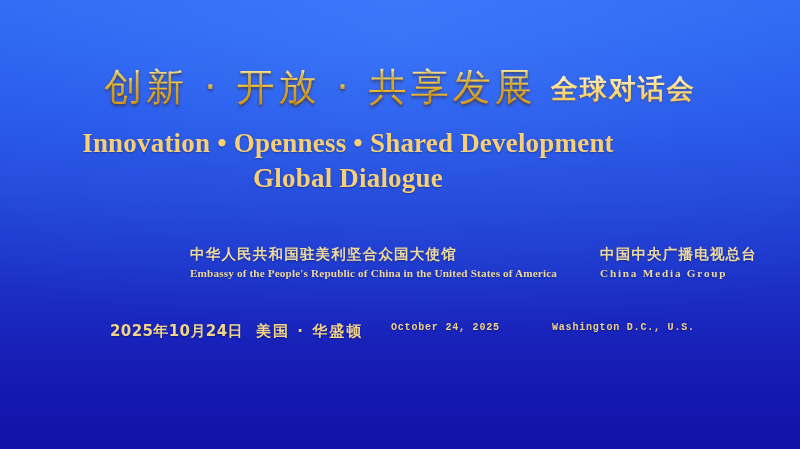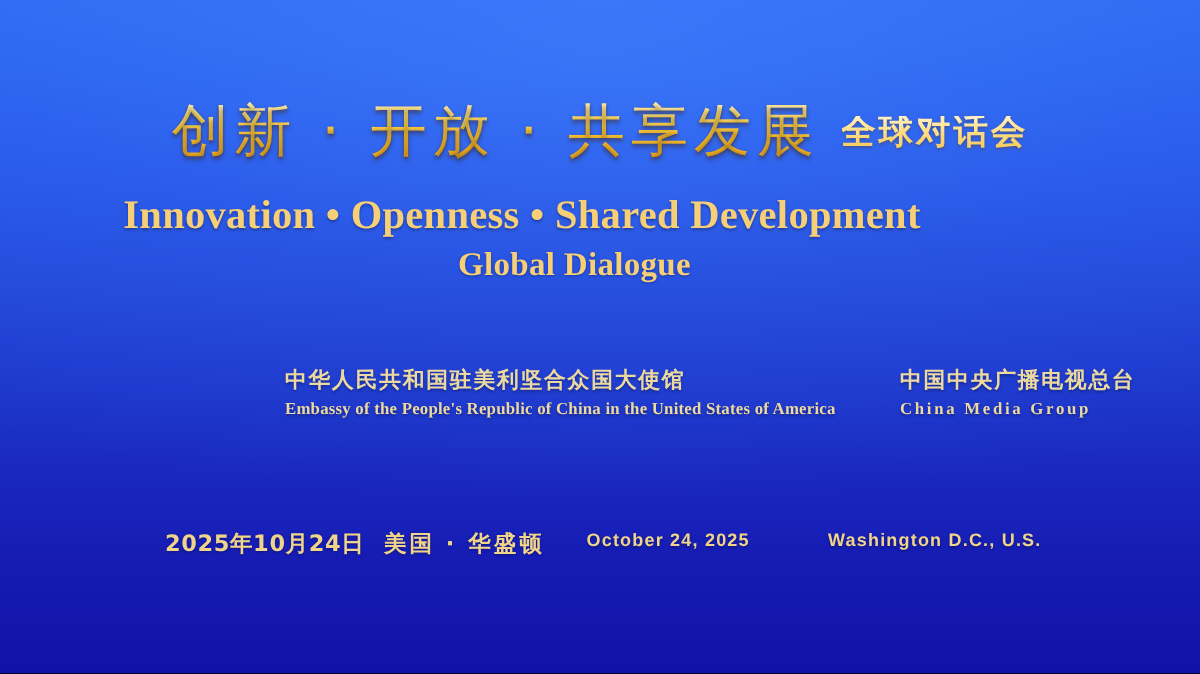--- a/index.html
+++ b/index.html
@@ -50,21 +50,21 @@
     color: transparent;
     -webkit-text-fill-color: transparent;
     text-shadow: 0 2px 3px rgba(0,0,0,0.28);
     filter: drop-shadow(0 1px 1px rgba(120,60,0,0.45));
     vertical-align: middle;
   }
   .title-cn-sub {
     display: inline-block;
     font-family: "DejaVu Sans", "Liberation Sans", sans-serif;
     font-weight: bold;
-    font-size: 23px;
+    font-size: 27px;
     letter-spacing: 2px;
     margin-left: 14px;
     background: linear-gradient(180deg, #fff3c9 0%, #ffdf86 45%, #f6c95a 100%);
     -webkit-background-clip: text;
     background-clip: text;
     color: transparent;
     -webkit-text-fill-color: transparent;
     filter: drop-shadow(0 1px 1px rgba(90,50,0,0.40));
     vertical-align: middle;
     position: relative;
@@ -77,21 +77,21 @@
     left: 0;
     width: 696px;
     text-align: center;
     white-space: nowrap;
     font-family: "Liberation Serif", "DejaVu Serif", serif;
     font-weight: bold;
     color: #f7cf76;
     text-shadow: 0 1px 2px rgba(0,0,0,0.30);
   }
   .title-en-1 { top: 128px; font-size: 27px; letter-spacing: 0.2px; }
-  .title-en-2 { top: 163px; font-size: 22px; letter-spacing: 0.2px; margin-left: 35px; }
+  .title-en-2 { top: 163px; font-size: 27px; letter-spacing: 0.2px; }
 
   
   .org-band {
     position: absolute;
     top: 243px;
     left: 0;
     width: 800px;
     height: 46px;
   }
   .org-block {
@@ -126,40 +126,40 @@
   .org-embassy .org-cn { font-size: 14.5px; letter-spacing: 1.2px; }
   .org-embassy .org-en { font-size: 11.2px; letter-spacing: 0.15px; }
 
   .org-cmg { left: 600px; top: 2px; width: 190px; }
   .org-cmg .org-cn { font-size: 14.5px; letter-spacing: 1.2px; }
   .org-cmg .org-en { font-size: 11.2px; letter-spacing: 1.8px; font-family: Liberation Serif, serif; }
 
   
   .meta-row {
     position: absolute;
-    top: 353px;
+    top: 322px;
     left: 0;
     width: 710px;
     height: 22px;
   }
   .meta-item {
     position: absolute;
     white-space: nowrap;
     color: #f0d48a;
     text-shadow: 0 1px 2px rgba(0,0,0,0.30);
     font-weight: bold;
   }
   .meta-cn {
     font-family: "DejaVu Sans", "Liberation Sans", sans-serif;
     font-size: 15px;
     letter-spacing: 0.4px;
   }
   .meta-en {
-    font-family: Liberation Sans, sans-serif;
-    font-size: 12px;
+    font-family: Liberation Mono, monospace;
+    font-size: 10px;
     letter-spacing: 0.8px;
   }
   .meta-date-cn  { left: 110px; }
   .meta-place-cn { left: 256px; letter-spacing: 2px; }
   .meta-date-en  { left: 391px; }
   .meta-place-en { left: 552px; }
 </style>
 </head>
 <body>
 

